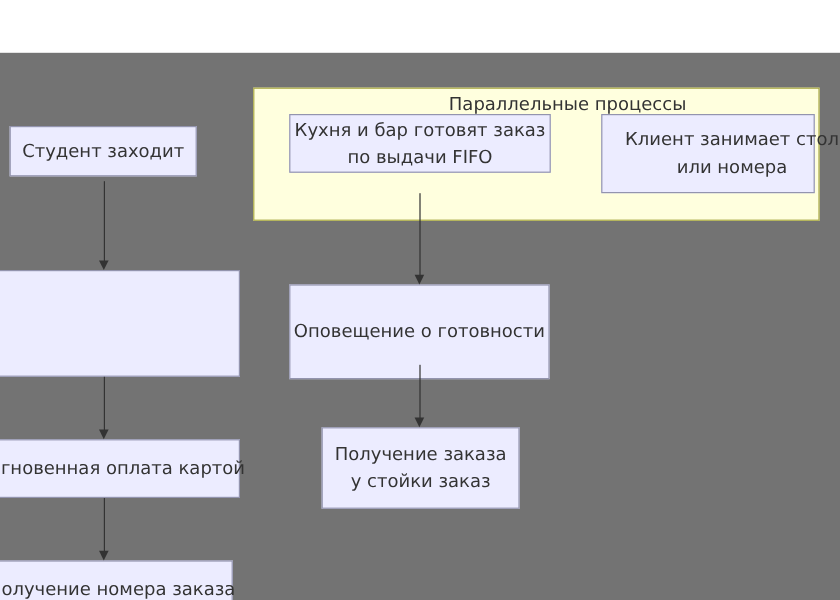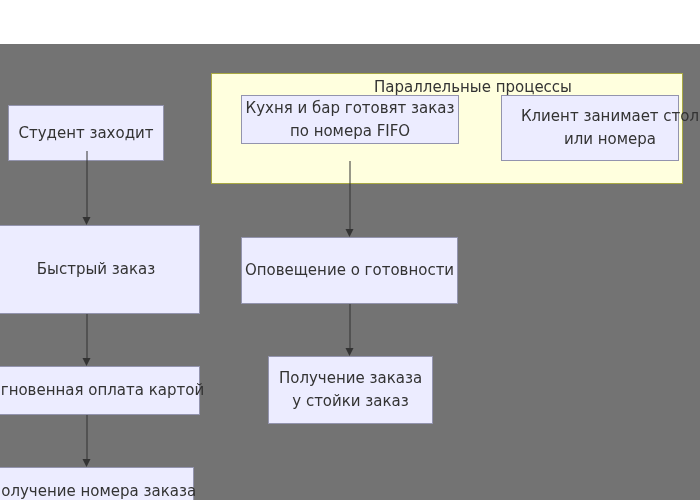--- a/index.html
+++ b/index.html
@@ -58,47 +58,46 @@
 </style>
 </head>
 <body>
 
 <div class="canvas">
 
   <div class="group" style="left:211px; top:29px; width:470px; height:109px;">
     <div class="group-label">Параллельные процессы</div>
   </div>
 
-  <div class="node" style="left:8px; top:61px; width:156px; height:56px;">
+  <div class="node" style="left:8px; top:61px; width:156px; height:42px;">
     <div class="line">Студент заходит</div>
   </div>
 
   <div class="node" style="left:-8px; top:181px; width:208px; height:89px;">
-    <div class="line">Быстрый заказ</div>
   </div>
 
   <div class="node" style="left:-8px; top:322px; width:208px; height:49px;">
     <div class="line">Мгновенная оплата картой</div>
   </div>
 
   <div class="node" style="left:-8px; top:423px; width:202px; height:48px;">
     <div class="line">Получение номера заказа</div>
   </div>
 
   <div class="node" style="left:241px; top:51px; width:218px; height:49px;">
     <div class="line">Кухня и бар готовят заказ</div>
-    <div class="line">по номера FIFO</div>
+    <div class="line">по выдачи FIFO</div>
   </div>
 
   <div class="node" style="left:501px; top:51px; width:178px; height:66px;padding-left:40px;">
     <div class="line">Клиент занимает стол</div>
     <div class="line">или номера</div>
   </div>
 
-  <div class="node" style="left:241px; top:193px; width:217px; height:67px;">
+  <div class="node" style="left:241px; top:193px; width:217px; height:79px;">
     <div class="line">Оповещение о готовности</div>
   </div>
 
   <div class="node" style="left:268px; top:312px; width:165px; height:68px;">
     <div class="line">Получение заказа</div>
     <div class="line">у стойки заказ</div>
   </div>
 
   <div class="arrow" style="left:87px; top:107px; height:74px;">
       <i class="shaft"></i>

